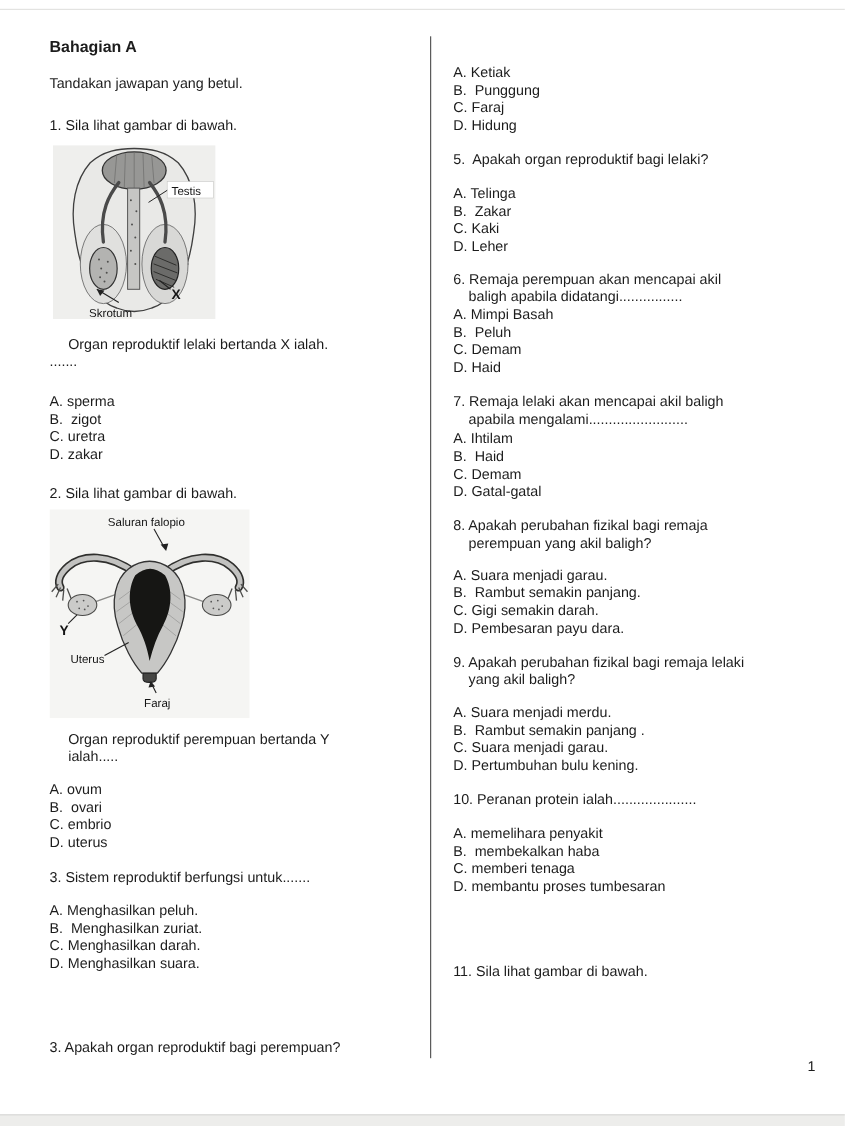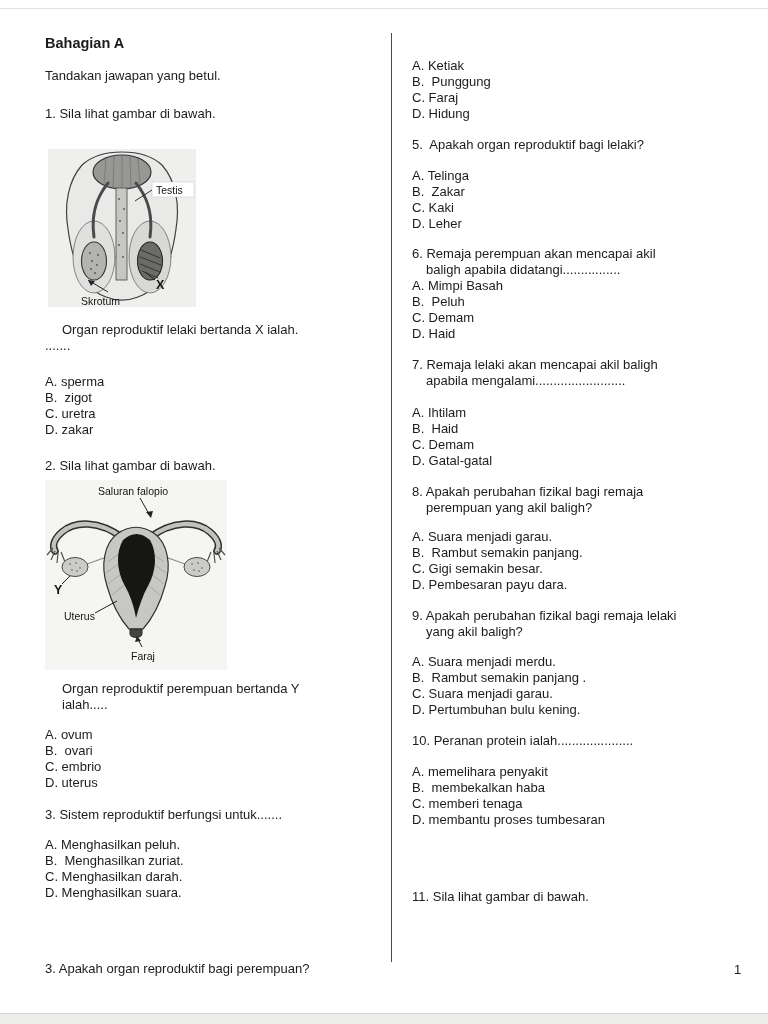--- a/index.html
+++ b/index.html
@@ -36,21 +36,21 @@
 <div class="edge-top"></div>
 <div class="edge-bottom"></div>
 <div class="divider"></div>
 
 <div class="col col-left">
 
   <div class="section-title">Bahagian A</div>
 
   <div class="line" style="margin-bottom:22px">Tandakan jawapan yang betul.</div>
 
-  <div class="line" style="margin-bottom:27px">1. Sila lihat gambar di bawah.</div>
+  <div class="line" style="margin-bottom:10px">1. Sila lihat gambar di bawah.</div>
 
   <div class="figure fig-male" style="margin-bottom:12px">
     <svg width="148" height="158" viewBox="0 0 148 158">
       <rect x="0" y="0" width="148" height="158" fill="#efefed"></rect>
       <g stroke-linecap="round">
         <path d="M34,16 C20,32 16,56 20,80 C24,110 34,140 58,148 C68,152 80,152 90,148 C114,140 124,110 128,80 C132,56 128,32 114,16 C102,5 88,3 74,3 C60,3 46,5 34,16 Z" fill="#e9e9e7" stroke="#3f3f3f" stroke-width="1.2"></path>
         <ellipse cx="46" cy="108" rx="21" ry="36" fill="#e0e0de" stroke="#6a6a6a" stroke-width="0.8"></ellipse>
         <ellipse cx="102" cy="108" rx="21" ry="36" fill="#d8d8d6" stroke="#6a6a6a" stroke-width="0.8"></ellipse>
         <ellipse cx="74" cy="23" rx="29" ry="17" fill="#979795" stroke="#333" stroke-width="1.2"></ellipse>
         <path d="M58,10 L56,34 M66,8 L65,38 M74,7 L74,39 M82,8 L83,38 M90,10 L92,34" stroke="#70706e" stroke-width="0.7" fill="none"></path>
@@ -185,37 +185,37 @@
   <div class="line hang" style="">6. Remaja perempuan akan mencapai akil
 baligh apabila didatangi................</div>
 
   <div class="opts" style="margin-bottom:15px">
     <div class="line">A. Mimpi Basah</div>
     <div class="line">B.  Peluh</div>
     <div class="line">C. Demam</div>
     <div class="line">D. Haid</div>
   </div>
 
-  <div class="line hang" style="margin-bottom:16px">7. Remaja lelaki akan mencapai akil baligh
+  <div class="line hang" style="margin-bottom:2px">7. Remaja lelaki akan mencapai akil baligh
 apabila mengalami.........................</div>
 
   <div class="opts" style="margin-bottom:15px">
     <div class="line">A. Ihtilam</div>
     <div class="line">B.  Haid</div>
     <div class="line">C. Demam</div>
     <div class="line">D. Gatal-gatal</div>
   </div>
 
   <div class="line hang" style="margin-bottom:13px">8. Apakah perubahan fizikal bagi remaja
 perempuan yang akil baligh?</div>
 
   <div class="opts" style="margin-bottom:15px">
     <div class="line">A. Suara menjadi garau.</div>
     <div class="line">B.  Rambut semakin panjang.</div>
-    <div class="line">C. Gigi semakin besar.</div>
+    <div class="line">C. Gigi semakin darah.</div>
     <div class="line">D. Pembesaran payu dara.</div>
   </div>
 
   <div class="line hang" style="margin-bottom:14px">9. Apakah perubahan fizikal bagi remaja lelaki
 yang akil baligh?</div>
 
   <div class="opts" style="margin-bottom:15px">
     <div class="line">A. Suara menjadi merdu.</div>
     <div class="line">B.  Rambut semakin panjang .</div>
     <div class="line">C. Suara menjadi garau.</div>

